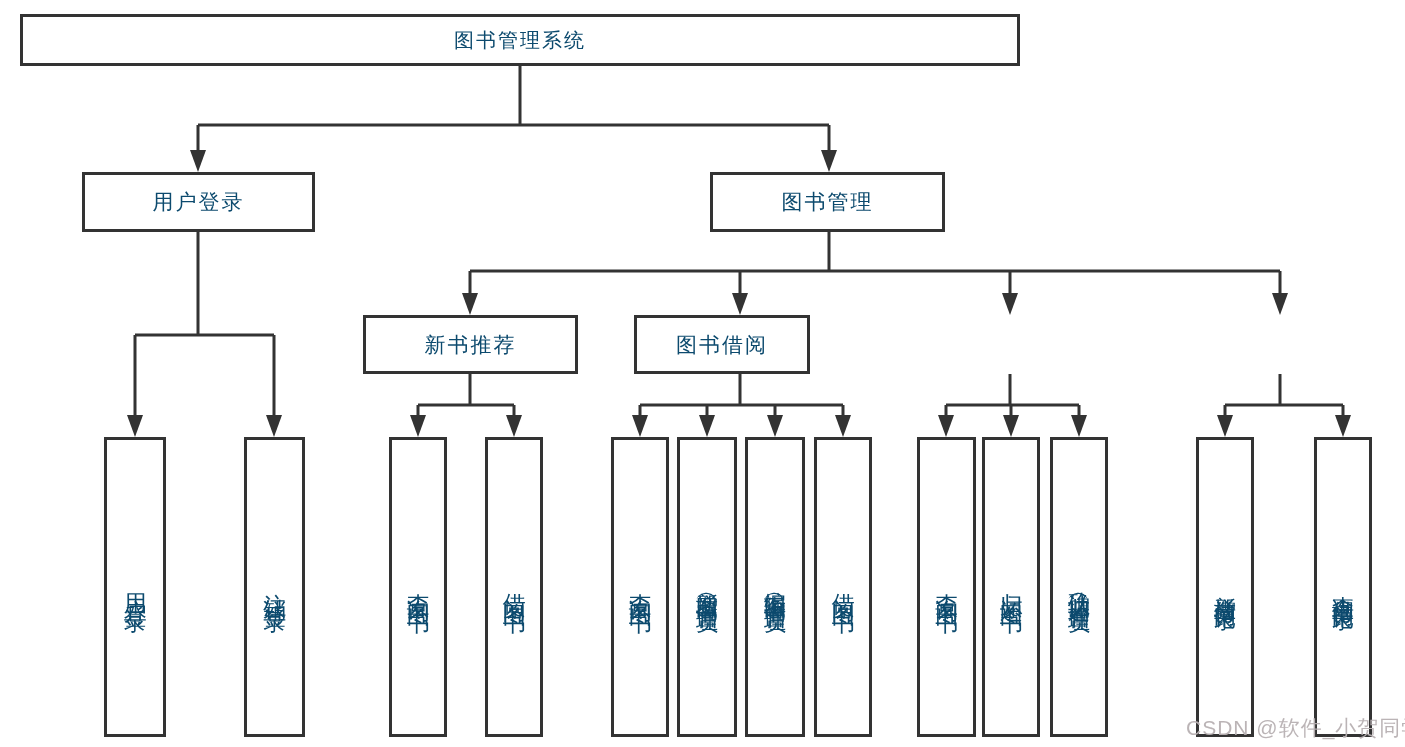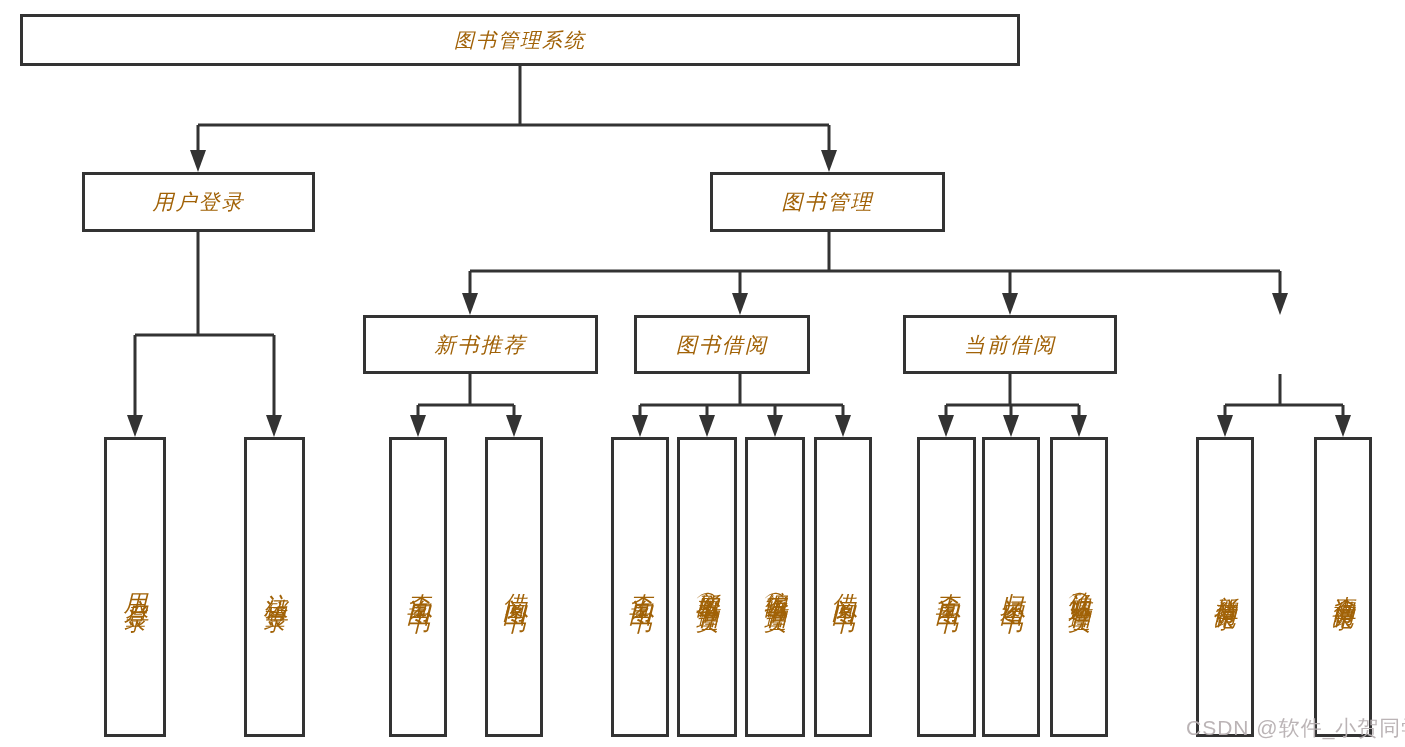--- a/index.html
+++ b/index.html
@@ -15,43 +15,42 @@
     position: absolute;
     left: 0; top: 0;
     width: 1405px; height: 747px;
     z-index: 1;
   }
   .node {
     position: absolute;
     box-sizing: border-box;
     border: 3px solid #333333;
     background: #ffffff;
-    color: #a16207;
+    color: #0c4a6e;
     display: flex;
     align-items: center;
     justify-content: center;
     z-index: 2;
-    font-style: italic;
   }
   .hnode {
     font-size: 21px;
     letter-spacing: 2px;
     white-space: nowrap;
   }
   .vnode {
     writing-mode: vertical-rl;
     text-orientation: mixed;
     font-size: 23px;
     letter-spacing: 6px;
     line-height: 1.1;
   }
   .root-node   { left: 20px;  top: 14px;  width: 1000px; height: 52px; font-size: 20px; }
   .n-userlogin { left: 82px;  top: 172px; width: 233px;  height: 60px; }
   .n-bookmgmt  { left: 710px; top: 172px; width: 235px;  height: 60px; }
-  .n-newrec    { left: 363px; top: 315px; width: 235px;  height: 59px; }
+  .n-newrec    { left: 363px; top: 315px; width: 215px;  height: 59px; }
   .n-bookborrow{ left: 634px; top: 315px; width: 176px;  height: 59px; }
   .n-curborrow { left: 903px; top: 315px; width: 214px;  height: 59px; }
   .n-borrowrec { left: 1173px;top: 315px; width: 214px;  height: 59px; }
   
   .leaf { top: 437px; height: 300px; }
   .l-a1 { left: 104px;  width: 62px; }
   .l-a2 { left: 244px;  width: 61px; }
   .l-b1 { left: 389px;  width: 58px; }
   .l-b2 { left: 485px;  width: 58px; }
   .l-c1 { left: 611px;  width: 58px; }
@@ -120,21 +119,20 @@
     </g>
   </svg>
 
   <div class="node hnode root-node">图书管理系统</div>
 
   <div class="node hnode n-userlogin">用户登录</div>
   <div class="node hnode n-bookmgmt">图书管理</div>
 
   <div class="node hnode n-newrec">新书推荐</div>
   <div class="node hnode n-bookborrow">图书借阅</div>
-  <div class="node hnode n-curborrow">当前借阅</div>
 
   <div class="node vnode leaf l-a1">用户登录</div>
   <div class="node vnode leaf l-a2">注销登录</div>
 
   <div class="node vnode leaf l-b1">查询图书</div>
   <div class="node vnode leaf l-b2">借阅图书</div>
 
   <div class="node vnode leaf l-c1">查询图书</div>
   <div class="node vnode leaf tight l-c2">新增图书（管理员）</div>
   <div class="node vnode leaf tight l-c3">编辑图书（管理员）</div>

